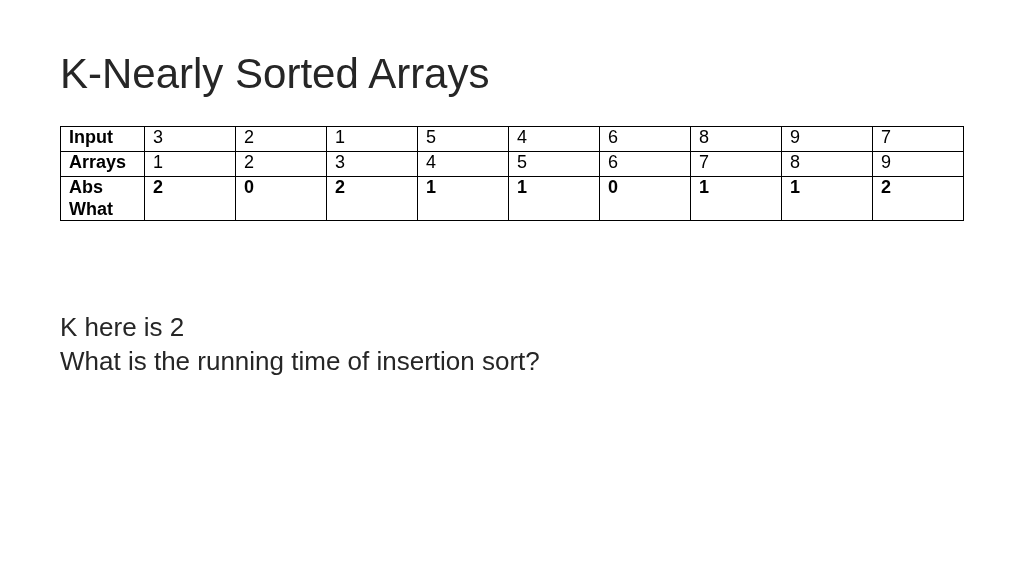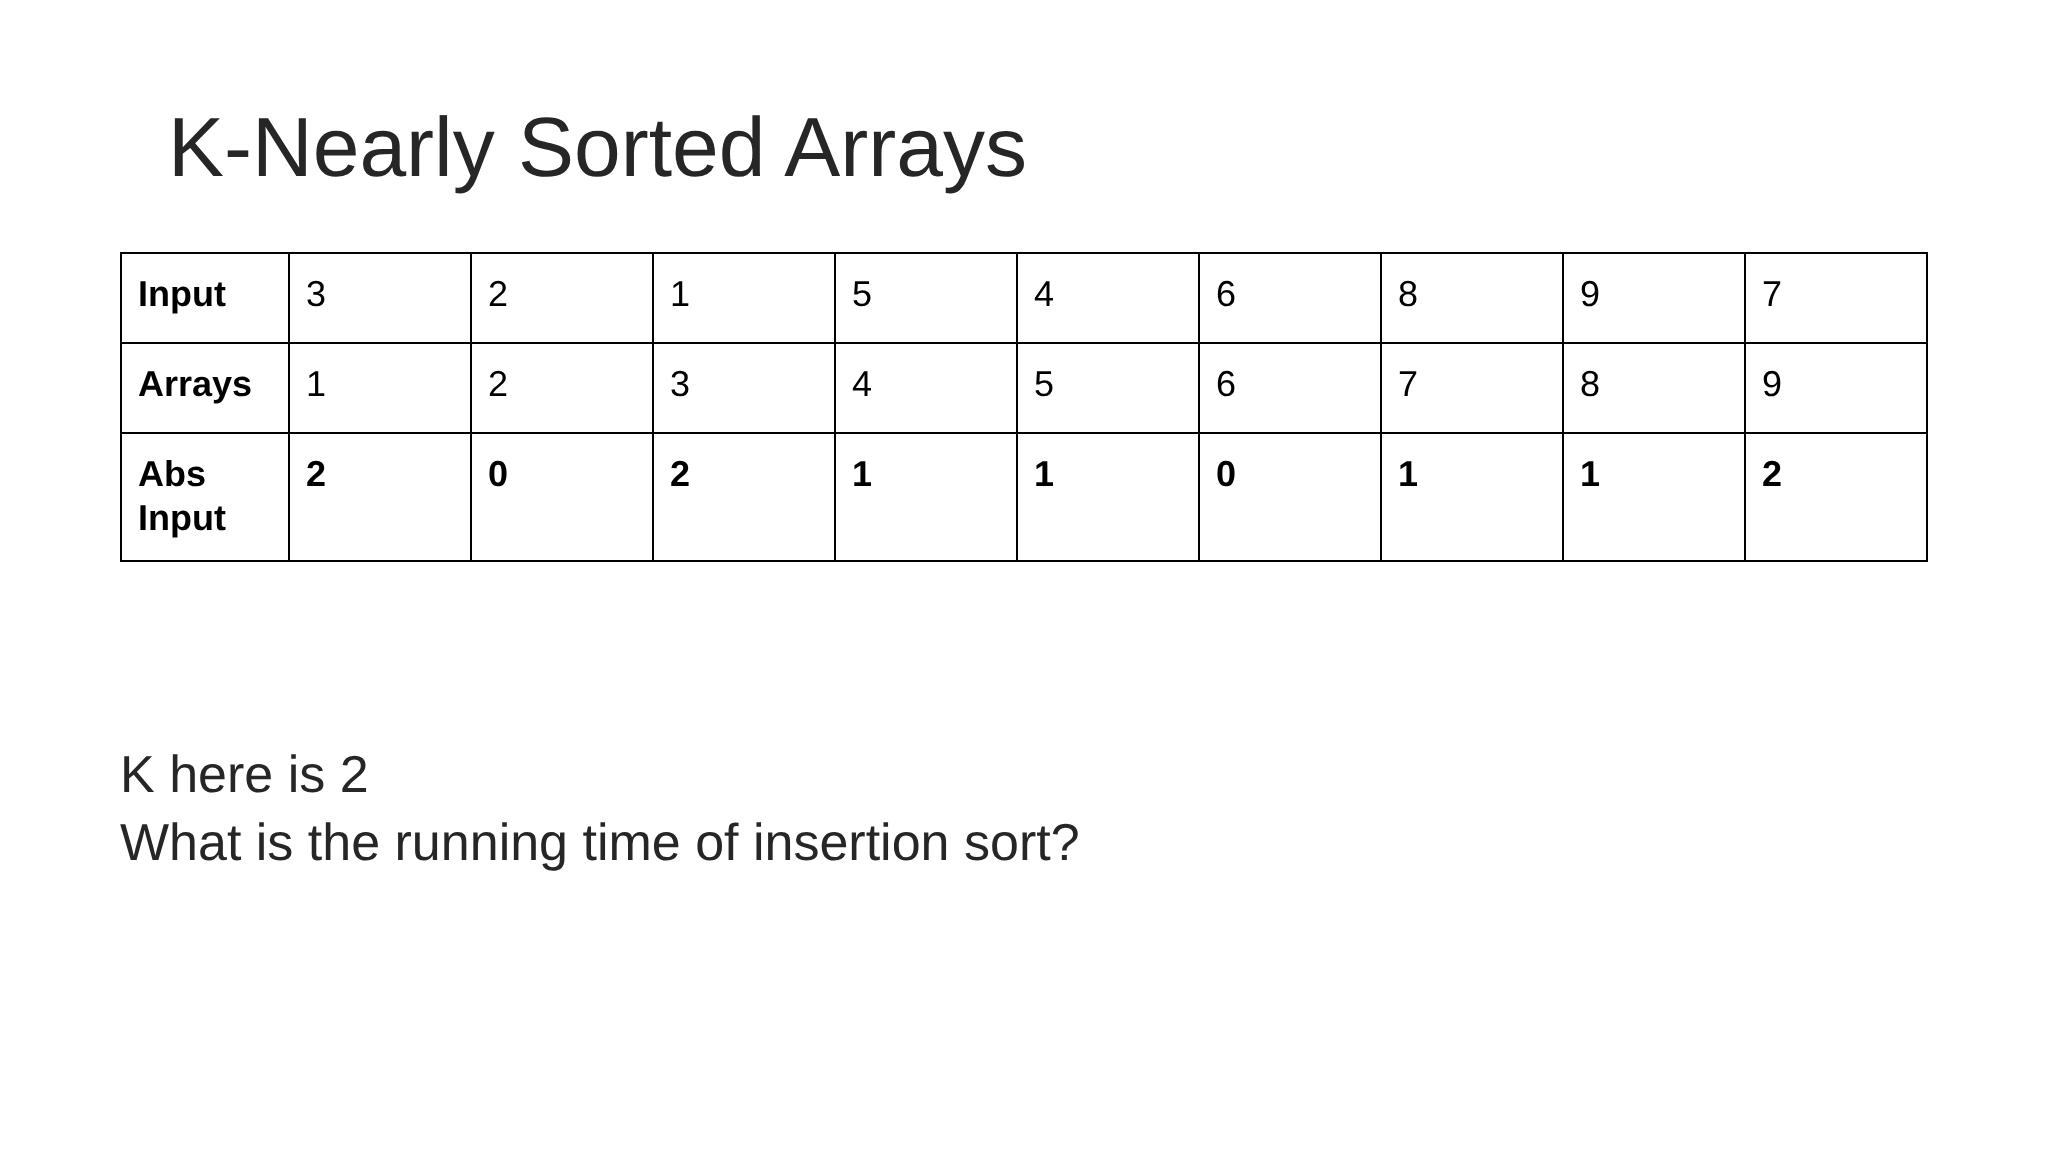--- a/index.html
+++ b/index.html
@@ -13,30 +13,29 @@
     box-sizing: border-box;
   }
   .slide {
     padding: 50px 60px 40px 60px;
   }
   .title {
     font-size: 42px;
     font-weight: 400;
     margin-bottom: 28px;
     color: #262626;
-    margin-left: 24px;
   }
   table.data {
     border-collapse: collapse;
     width: 100%;
     table-layout: fixed;
   }
   table.data td {
     border: 1px solid #000000;
-    padding: 10px 8px;
+    padding: 0 8px;
     font-size: 18px;
     vertical-align: top;
     line-height: 1.2;
     height: 24px;
   }
   table.data td.label {
     font-weight: 700;
     width: 80px;
   }
   table.data tr.bold-row td {
@@ -89,21 +88,21 @@
       <td>2</td>
       <td>3</td>
       <td>4</td>
       <td>5</td>
       <td>6</td>
       <td>7</td>
       <td>8</td>
       <td>9</td>
     </tr>
     <tr class="bold-row">
-      <td class="label">Abs Input</td>
+      <td class="label">Abs What</td>
       <td>2</td>
       <td>0</td>
       <td>2</td>
       <td>1</td>
       <td>1</td>
       <td>0</td>
       <td>1</td>
       <td>1</td>
       <td>2</td>
     </tr>

